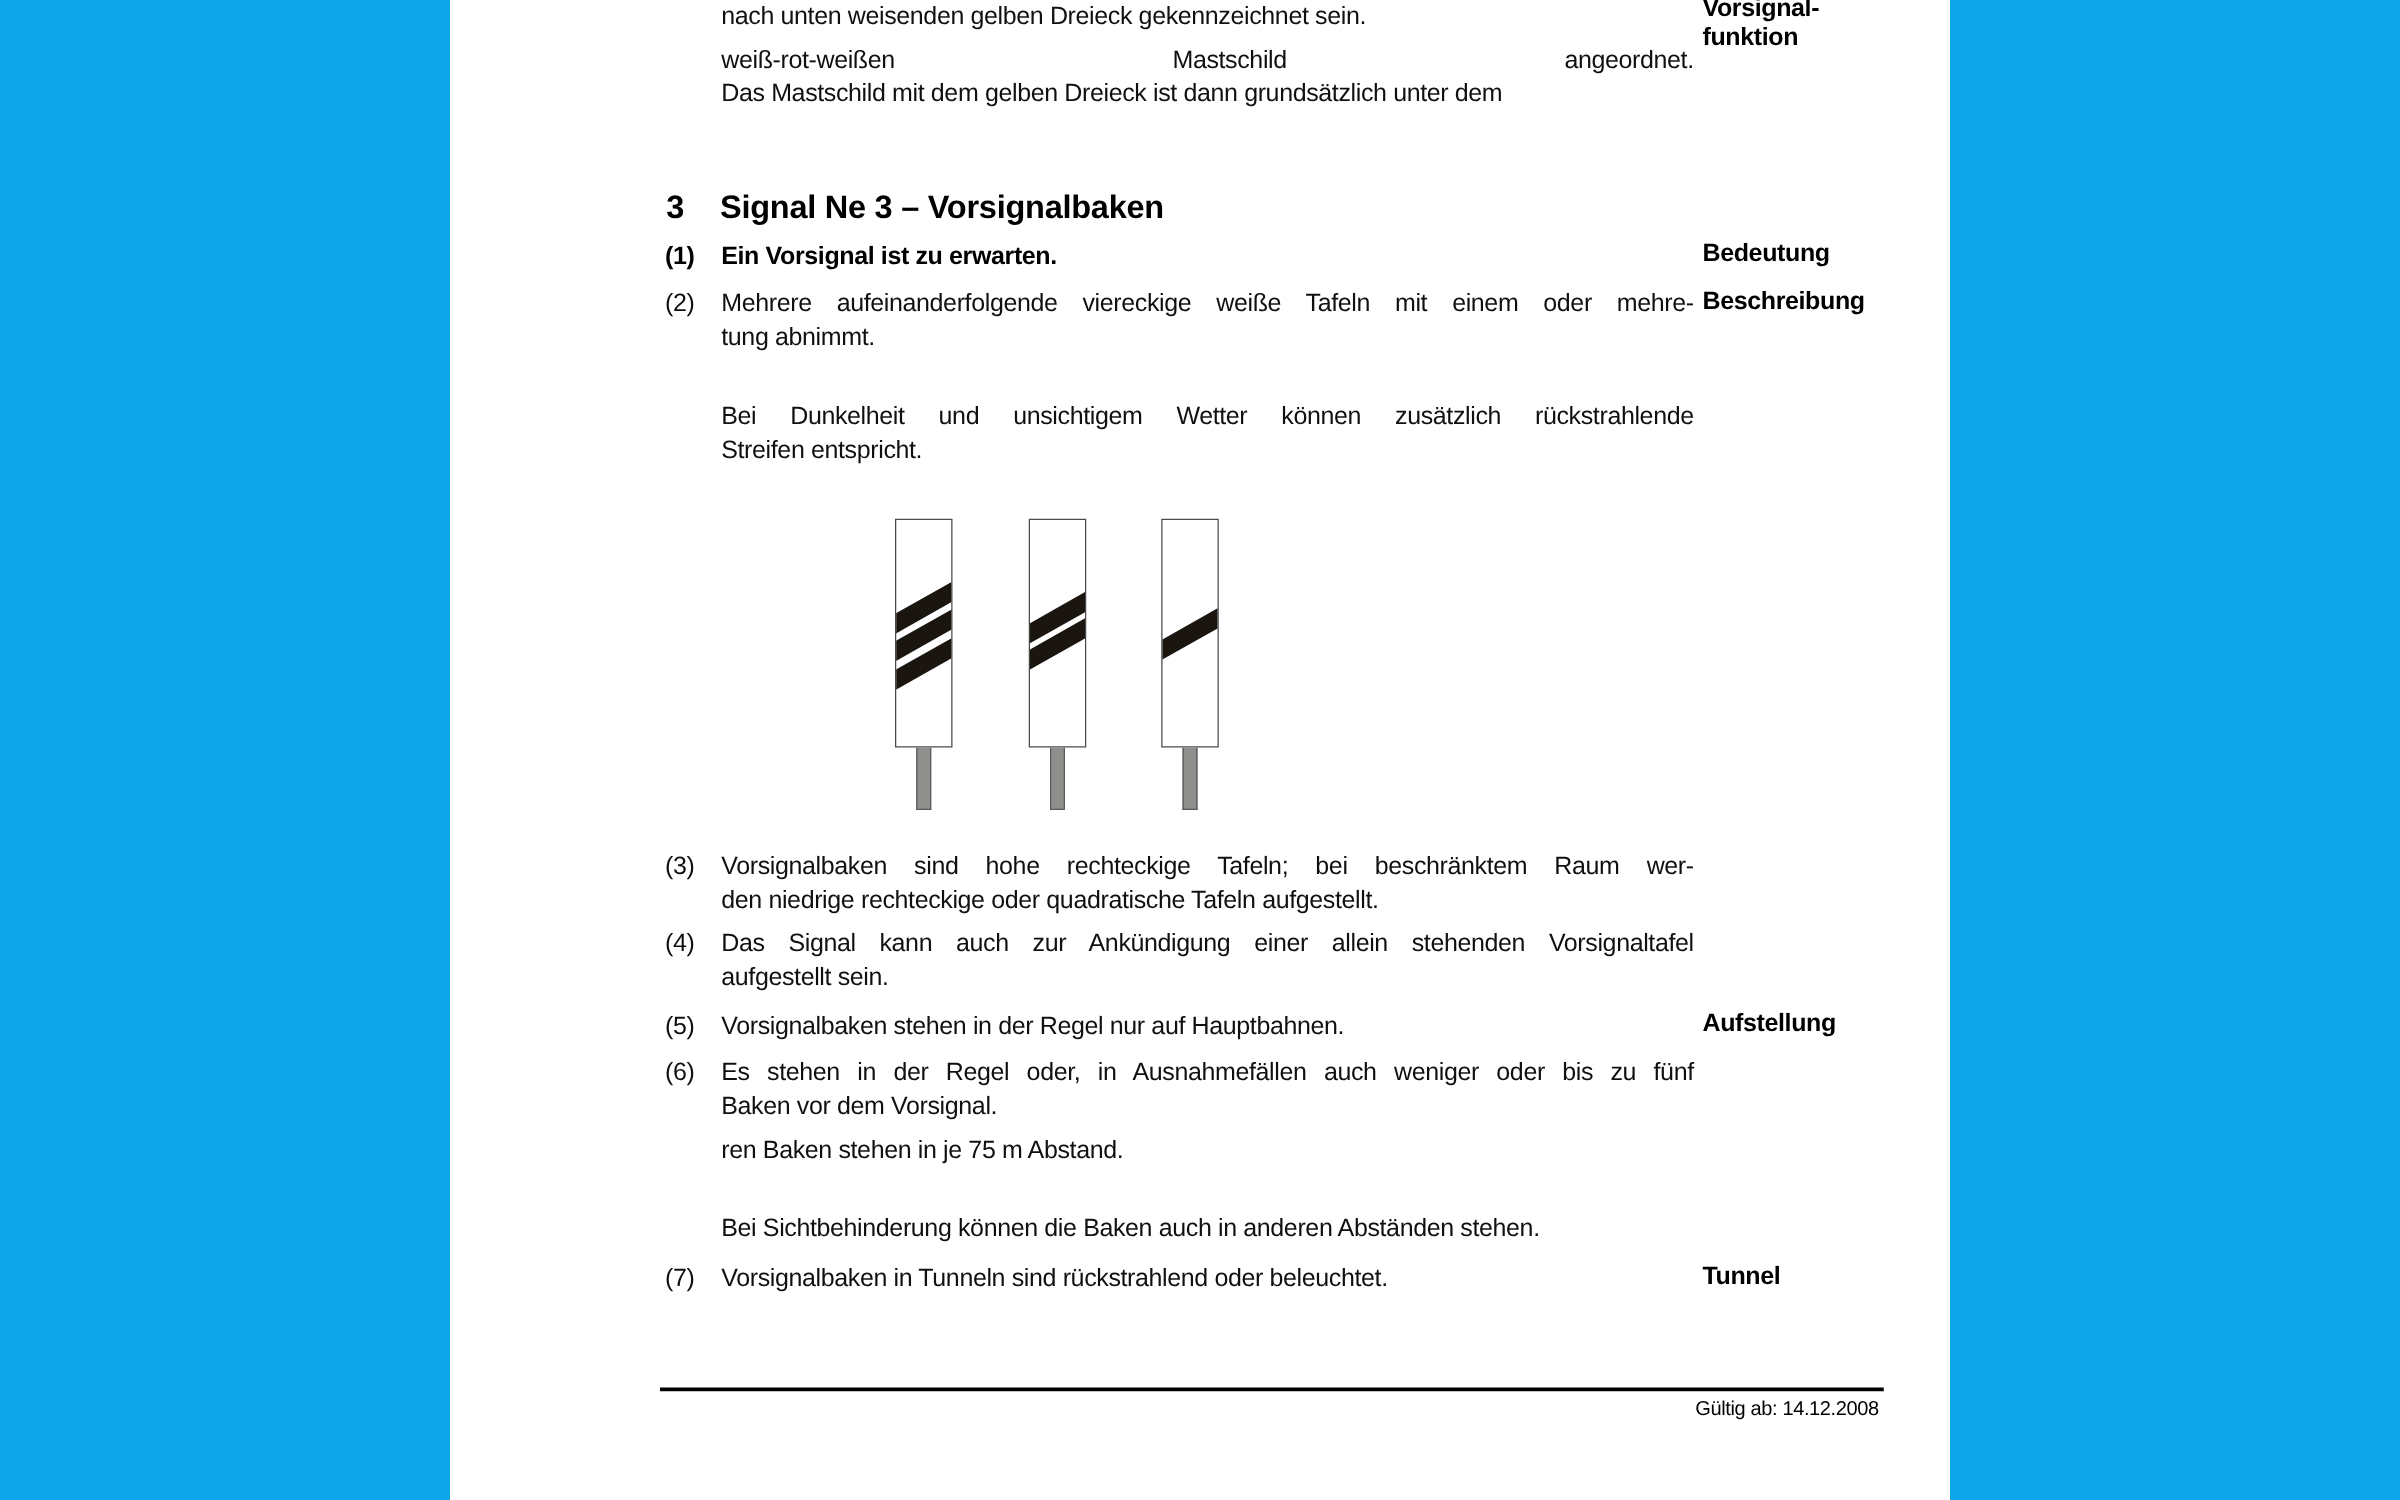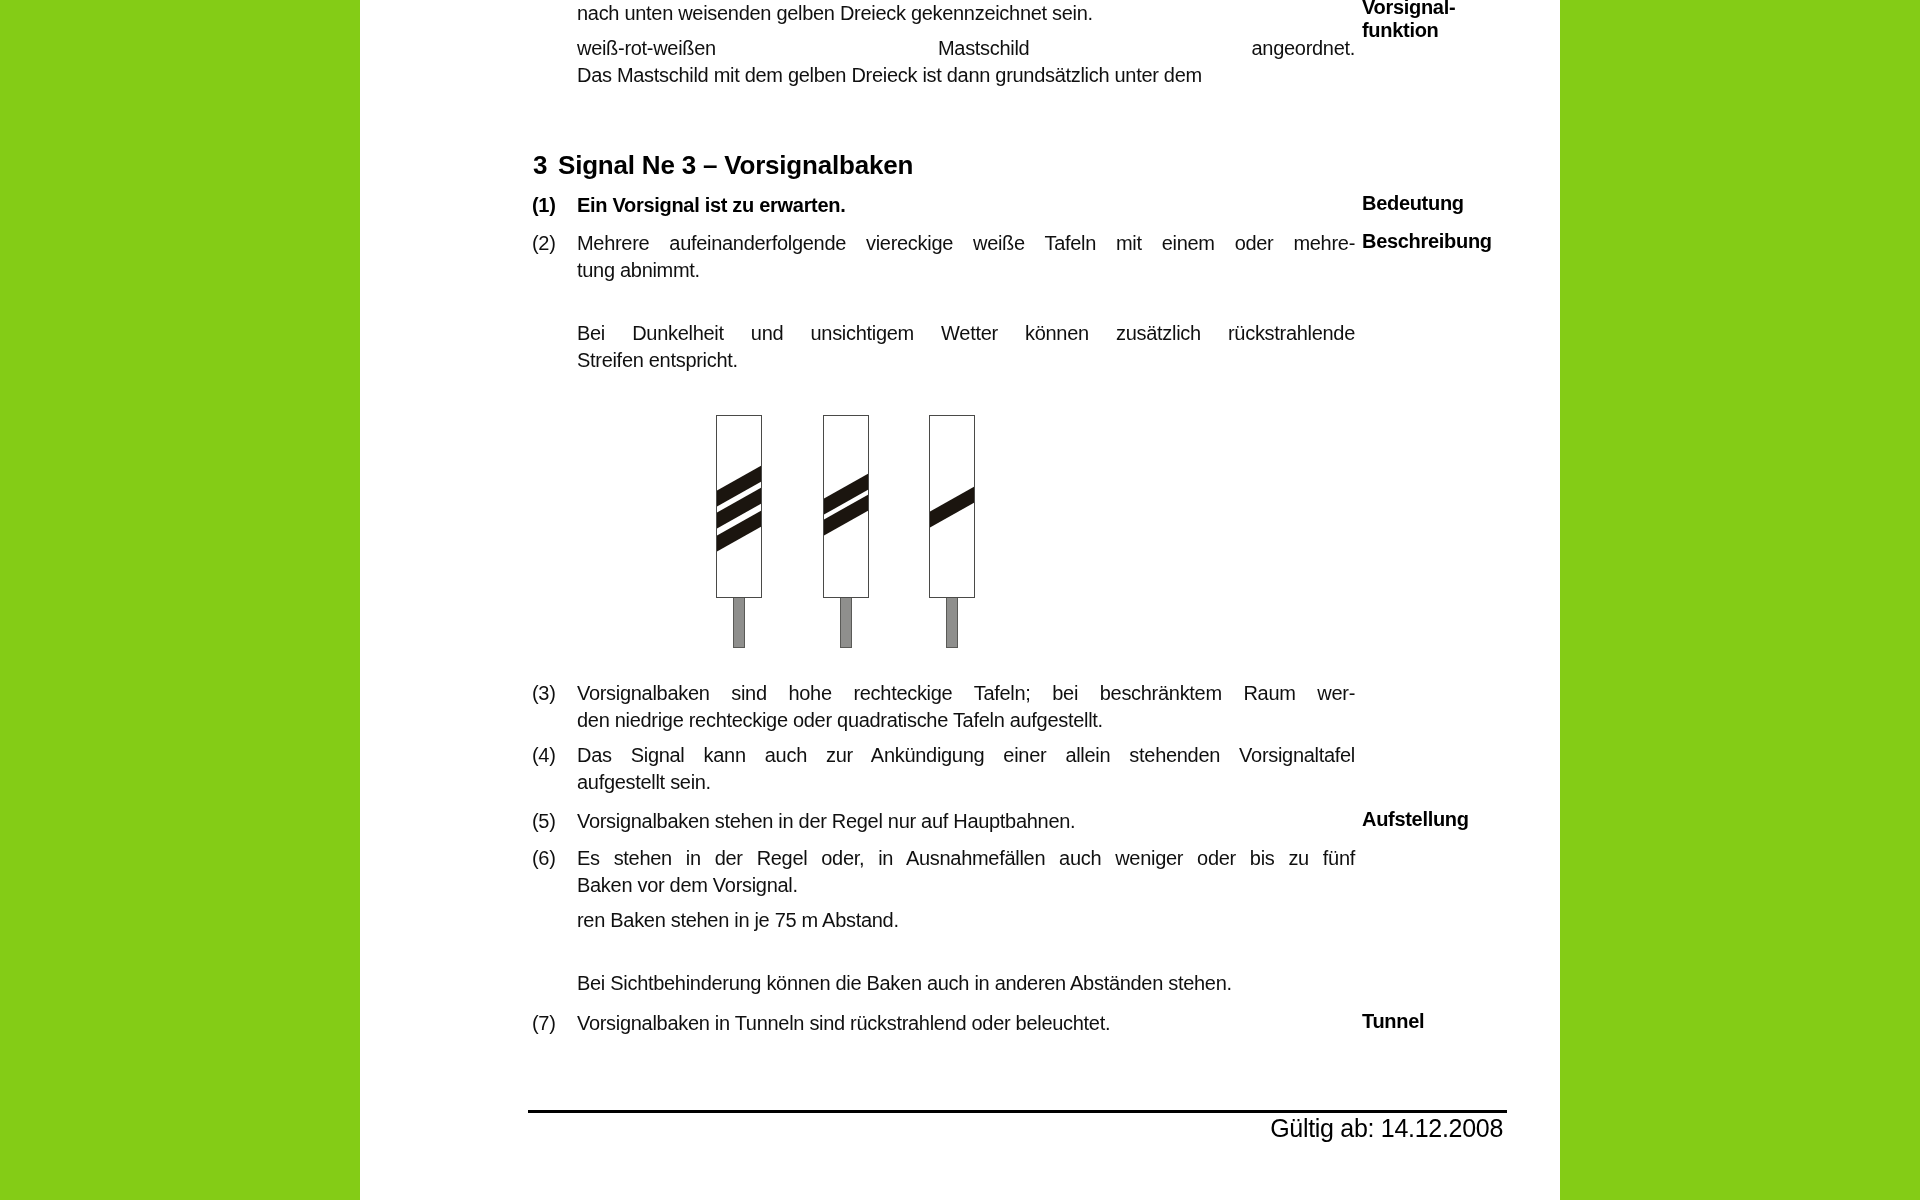--- a/index.html
+++ b/index.html
@@ -1,18 +1,18 @@
 <!DOCTYPE html>
 <html><head>
 <meta charset="utf-8">
 <style>
   html,body { margin:0; padding:0; }
   .canvas {
     position:relative; width:1920px; height:1200px; overflow:hidden;
-    background:#84cc16; color:#101010;
+    background:#0ea5e9; color:#101010;
     font-family:"Liberation Sans", sans-serif;
     letter-spacing:-0.3px;
   }
   .page {
     position:absolute; left:360px; top:0; width:1200px; height:1200px;
     background:#ffffff;
   }
   
   .para {
     position:absolute; left:217px; width:778px;
@@ -21,21 +21,21 @@
   .pnum { position:absolute; left:-45px; top:0; }
   .bold { font-weight:700; color:#000; }
   .jblock .tline { text-align:justify; text-align-last:justify; }
   .jblock .tline:last-child { text-align-last:left; }
   
   .heading {
     position:absolute; left:173px; top:148px; width:860px;
     font-size:26px; line-height:34px; font-weight:700; color:#000; letter-spacing:-0.2px;
   }
   .hnum { position:absolute; left:0; top:0; }
-  .htitle { display:inline-block; margin-left:25px; }
+  .htitle { display:inline-block; margin-left:43px; }
   
   .margin-label {
     position:absolute; left:1002px; width:190px;
     font-size:20px; line-height:23px; font-weight:700; color:#000;
   }
   
   .figure { position:absolute; left:356px; top:415px; width:500px; height:240px; }
   .beacon { position:absolute; top:0; width:46px; }
   .beacon:nth-child(1){ left:0; }
   .beacon:nth-child(2){ left:107px; }
@@ -49,21 +49,21 @@
     background:#1b150f; transform:rotate(-29.5deg);
   }
   .post {
     width:12px; height:50px; margin:0 auto; box-sizing:border-box;
     background:#8f8f8d; border:1px solid #5a5a57; border-top:none;
   }
   
   .footer-rule { position:absolute; left:168px; top:1110px; width:979px; height:3px; background:#000; }
   .footer-text {
     position:absolute; left:168px; top:1116px; width:975px;
-    text-align:right; font-size:25px; line-height:24px; color:#000;
+    text-align:right; font-size:16px; line-height:24px; color:#000;
   }
 </style>
 </head>
 <body>
 
 <div class="canvas">
   <div class="page">
 
     <div class="para jblock" style="top:0px">
       <div class="ptext">

